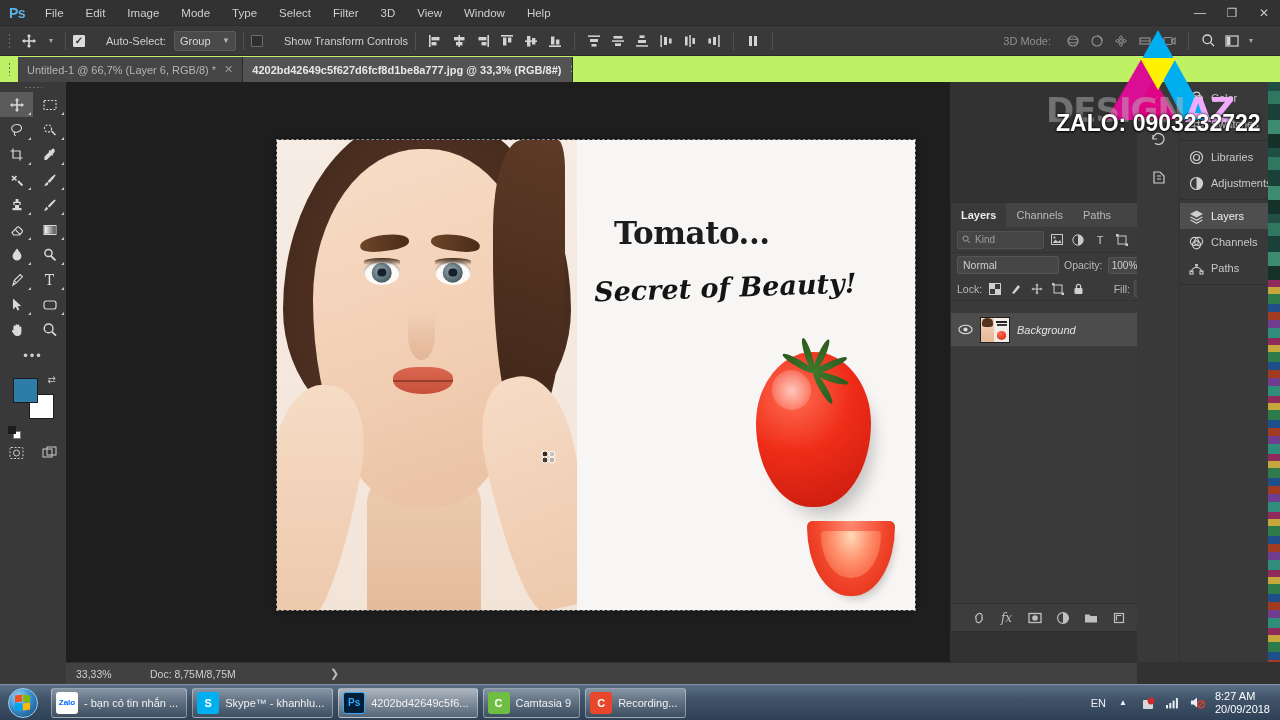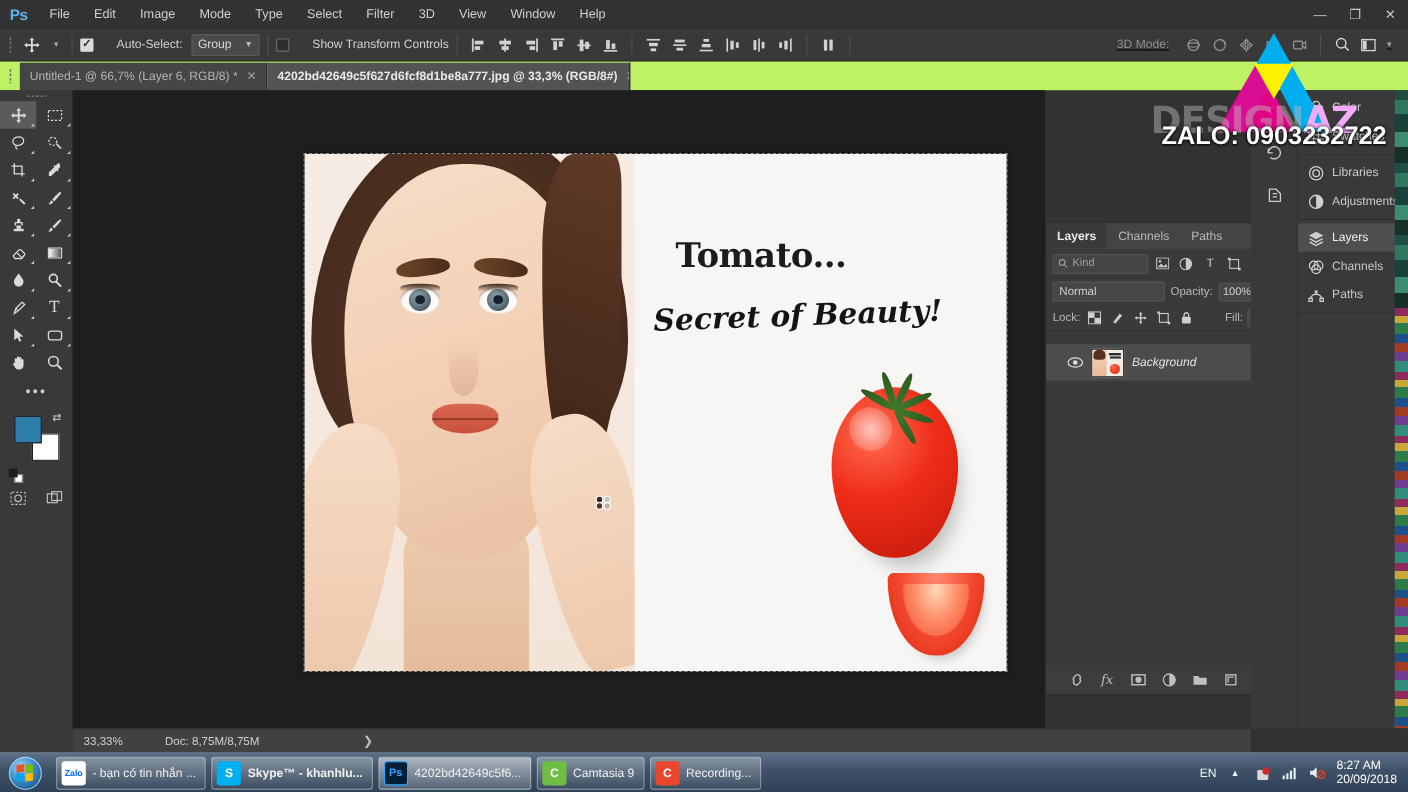--- a/index.html
+++ b/index.html
@@ -62,21 +62,21 @@
   .opt-select {
     margin-left: 8px; height: 20px; min-width: 62px; background: #4a4a4a;
     border: 1px solid #5a5a5a; border-radius: 2px; display: flex; align-items: center;
     justify-content: space-between; padding: 0 5px; font-size: 11px; color: #d8d8d8;
   }
   .opt-select .cv { font-size: 8px; color: #b5b5b5; margin-left: 6px; }
   .align-grp { display: flex; align-items: center; }
   .align-btn {
     width: 24px; height: 24px; display: flex; align-items: center; justify-content: center;
   }
-  .opt-right { margin-left: auto; display: flex; align-items: center; padding-right: 10px; text-decoration: underline; }
+  .opt-right { margin-left: auto; display: flex; align-items: center; padding-right: 22px; }
   .mode3d { font-size: 11px; color: #8f8f8f; margin-right: 10px; }
 
   
   .tabbar {
     position: absolute; left: 0; top: 56px; width: 1280px; height: 26px;
     background: #bef264; display: flex; align-items: flex-end;
   }
   .tabbar-grip { width: 18px; height: 26px; display:flex; align-items:center; justify-content:center;}
   .tabbar-grip .dots { width:3px; height:14px;
     background-image: radial-gradient(circle, #6e6e6e 1px, transparent 1px);
@@ -306,21 +306,21 @@
     align-items: center; justify-content: center;
   }
   .lock-row {
     display: flex; align-items: center; height: 24px; padding: 0 6px; gap: 4px;
     font-size: 10.5px; color: #b8b8b8; border-bottom: 1px solid #333;
   }
   .lock-ic { width: 17px; height: 17px; display:flex; align-items:center; justify-content:center; color:#d0d0d0; font-size:11px;}
   .layer-list { position: absolute; left:0; top: 110px; right: 0; bottom: 30px; }
   .layer-row {
     display: flex; align-items: center; height: 34px; background: #4c4c4c;
-    border-bottom: 1px solid #3a3a3a; padding: 0 18px; gap: 7px;
+    border-bottom: 1px solid #3a3a3a; padding: 0 6px; gap: 7px;
   }
   .eye-ic { width: 16px; display:flex; align-items:center; justify-content:center; color:#d8d8d8;}
   .layer-thumb {
     width: 30px; height: 26px; border: 1px solid #1f1f1f; position: relative; overflow: hidden;
     background: #f0ece8;
   }
   .lt-face { position:absolute; left:0; top:0; width:46%; height:100%;
     background: linear-gradient(170deg,#f3d6bd,#e6b796); }
   .lt-hair { position:absolute; left:2%; top:0; width:42%; height:40%;
     background:#55341f; border-radius: 50% 50% 30% 30%; }
@@ -1157,21 +1157,21 @@
     </div>
     <div style="display:flex;align-items:center" id="taskbar-items">
         <div class="tb-item">
           <span class="tb-ic" style="background: rgb(255, 255, 255);">
             <span style="color:#0068ff;font-size:8px;font-weight:bold">Zalo</span>
           </span>
           <span style="overflow: hidden; text-overflow: ellipsis;">- bạn có tin nhắn ...</span>
         </div>
         <div class="tb-item">
           <span class="tb-ic" style="background: rgb(0, 175, 240);">S</span>
-          <span style="overflow: hidden; text-overflow: ellipsis; font-weight: bold;">Skype™ - khanhlu...</span>
+          <span style="overflow: hidden; text-overflow: ellipsis;">Skype™ - khanhlu...</span>
         </div>
         <div class="tb-item active">
           <span class="tb-ic" style="background: rgb(0, 30, 54); border: 1px solid rgb(49, 168, 255);">
             <span style="color:#31a8ff;font-size:10px">Ps</span>
           </span>
           <span style="overflow: hidden; text-overflow: ellipsis;">4202bd42649c5f6...</span>
         </div>
         <div class="tb-item">
           <span class="tb-ic" style="background: rgb(111, 190, 68);">C</span>
           <span style="overflow: hidden; text-overflow: ellipsis;">Camtasia 9</span>

